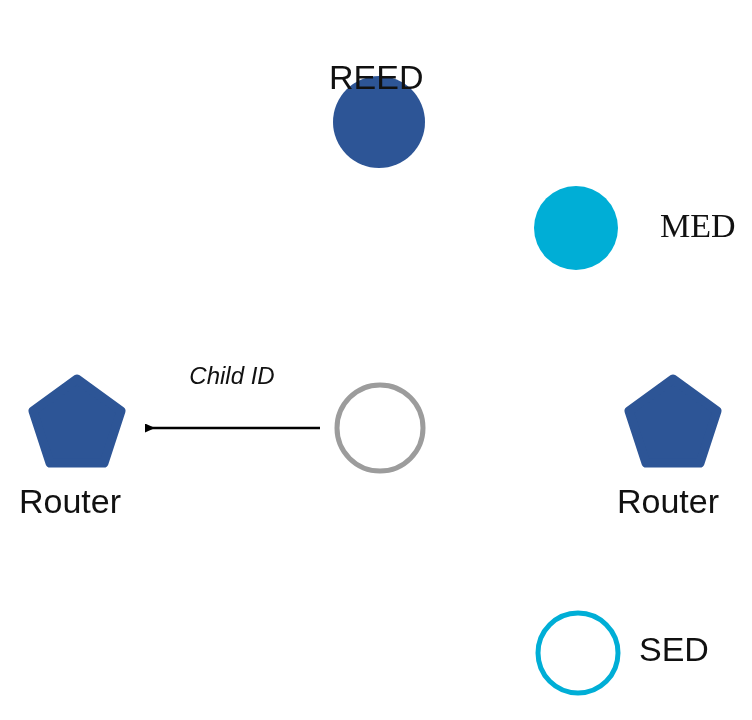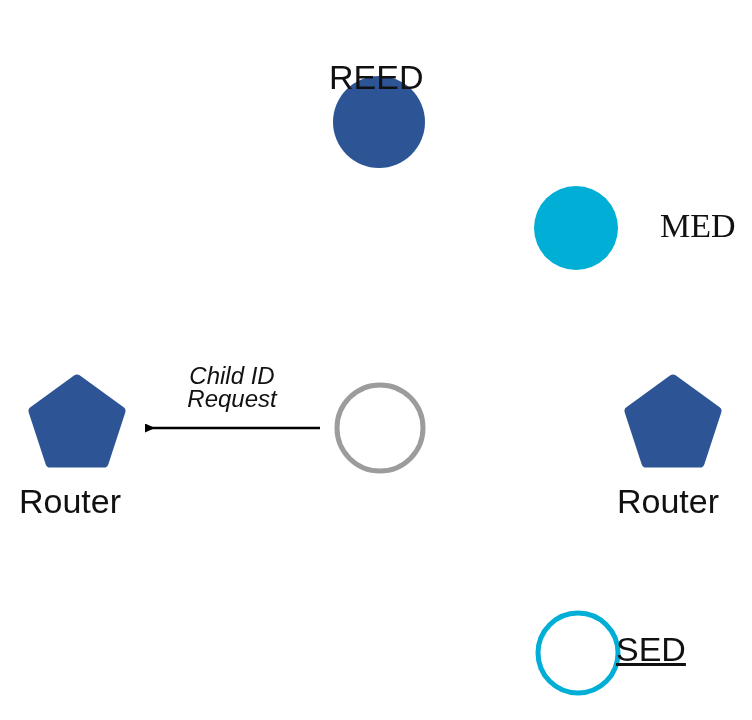--- a/index.html
+++ b/index.html
@@ -36,21 +36,21 @@
     font-family: "Liberation Sans", sans-serif;
     font-style: italic;
     font-size: 24px;
     line-height: 23px;
     color: #111111;
     text-align: center;
     white-space: nowrap;
   }
   #label-reed   { left: 329px; top: 22px; margin-top: 38px; }
   #label-med    { left: 660px; top: 209px; font-family: Liberation Serif, serif; }
-  #label-sed    { left: 616px; top: 632px; text-decoration: underline; }
+  #label-sed    { left: 639px; top: 632px; }
   #label-router-left  { left: 19px;  top: 484px; }
   #label-router-right { left: 617px; top: 484px; }
   #label-child-id-request { left: 162px; top: 364px; width: 140px; }
 </style>
 </head>
 <body>
 
 <svg id="diagram-canvas" viewBox="0 0 752 720">
   <defs>
     <marker id="arrowhead-left" markerWidth="11" markerHeight="9" refX="10" refY="4.5" orient="auto-start-reverse" markerUnits="userSpaceOnUse">
@@ -78,14 +78,13 @@
 <span class="node-label" id="label-med">MED</span>
 
 <span class="node-label" id="label-router-left">Router</span>
 
 <span class="node-label" id="label-router-right">Router</span>
 
 <span class="node-label" id="label-sed">SED</span>
 
 <div class="edge-label" id="label-child-id-request">
   <div>Child ID</div>
-  <div>Request</div>
 </div>
 
 </body></html>

